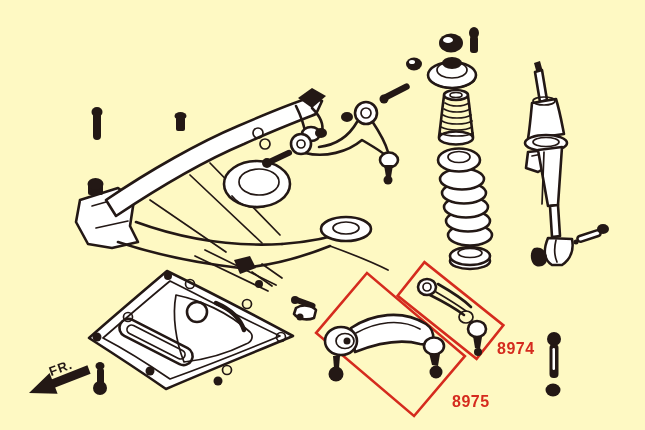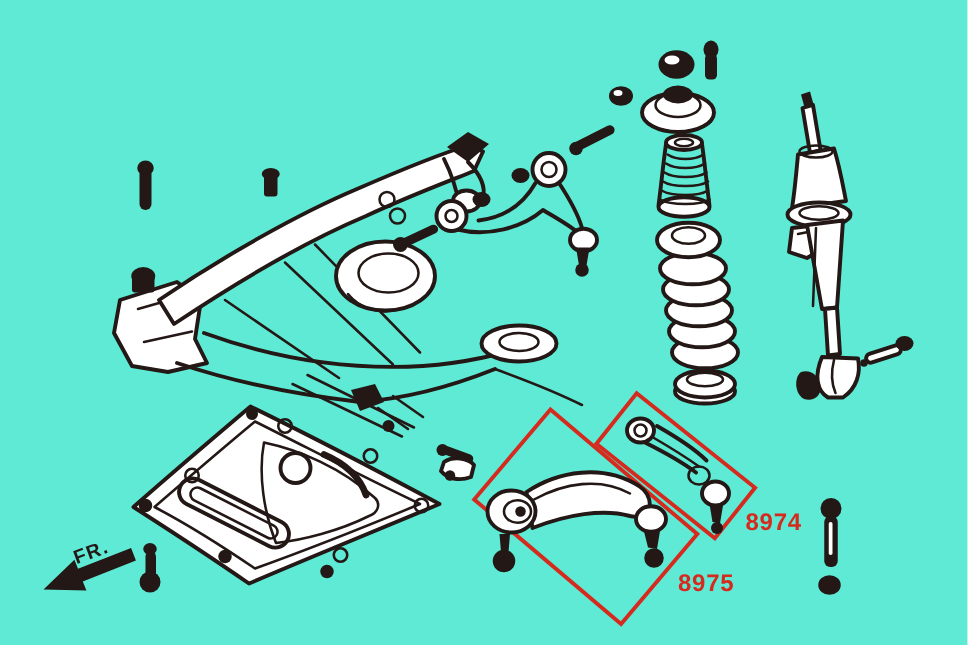--- a/index.html
+++ b/index.html
@@ -1,17 +1,17 @@
 <!DOCTYPE html>
 <html><head>
 <meta charset="utf-8">
 <style>
   html,body { margin:0; padding:0; background:#ffffff; }
   .stage {
-    position:relative; width:645px; height:430px; background:#5eead4;
+    position:relative; width:645px; height:430px; background:#fef9c3;
     font-family:"Liberation Sans", sans-serif; overflow:hidden;
   }
   .stage svg { position:absolute; left:0; top:0; }
   .ln   { fill:none; stroke:#231815; stroke-width:2.6; stroke-linecap:round; stroke-linejoin:round; }
   .lnw  { fill:#ffffff; stroke:#231815; stroke-width:2.6; stroke-linecap:round; stroke-linejoin:round; }
   .thin { fill:none; stroke:#231815; stroke-width:1.7; stroke-linecap:round; stroke-linejoin:round; }
   .thk  { fill:none; stroke:#231815; stroke-width:4.5; stroke-linecap:round; }
   .blk  { fill:#231815; stroke:none; }
   .wht  { fill:#ffffff; stroke:none; }
   .redbox { fill:none; stroke-width:2.6; stroke-linejoin:miter; }
@@ -264,15 +264,15 @@
     <circle class="blk" cx="100" cy="388" r="7"></circle>
   </g>
 
   <g>
     <polygon class="blk" points="87.4,365.3 52,379.2 49.6,373.1 29,393 57.6,393.7 55.2,387.6 90.6,373.7"></polygon>
   </g>
 
 </svg>
 
 <div class="label red" style="left:497px; top:340px;">8974</div>
-<div class="label red" style="left:452px; top:381px;">8975</div>
+<div class="label red" style="left:452px; top:393px;">8975</div>
 <div class="label fr" style="left:52px; top:364px;">FR.</div>
 </div>
 
 </body></html>

